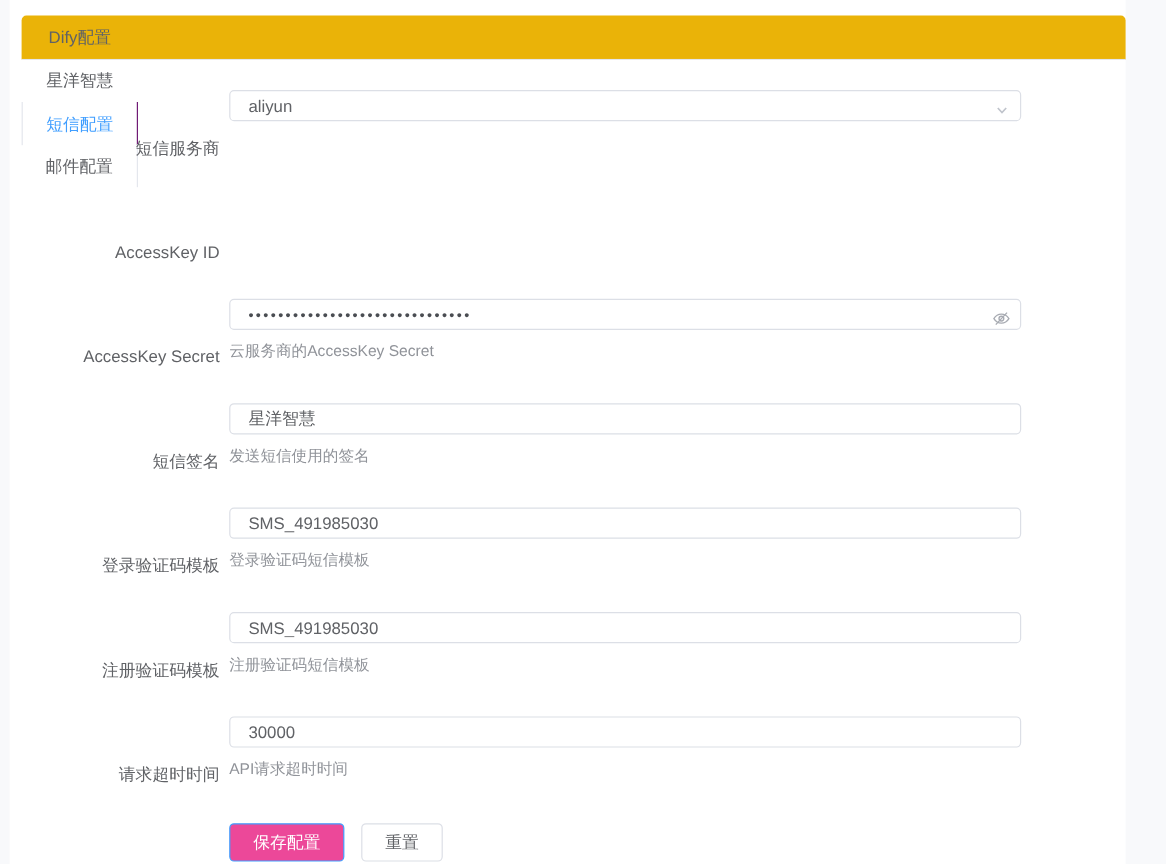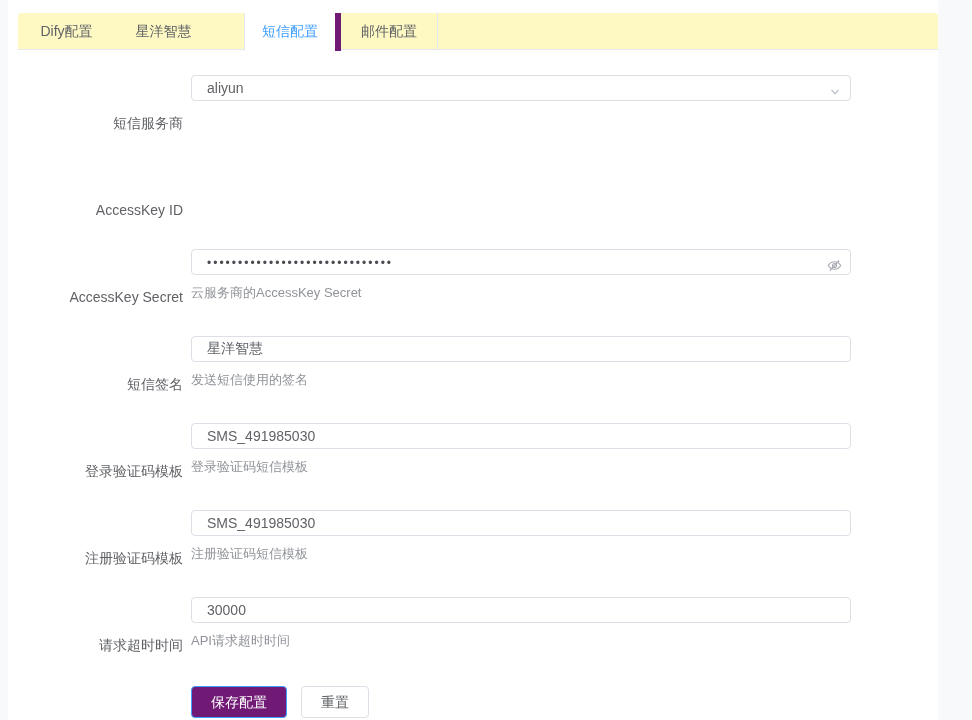--- a/index.html
+++ b/index.html
@@ -13,43 +13,43 @@
   .panel {
     position: absolute;
     left: 8px; top: 0;
     width: 930px; height: 720px;
     background: #ffffff;
   }
   
   .tabs-header { padding: 13px 0 0 10px; }
   .tabs-nav {
     display: flex;
-    background: #fef9c3;
+    background: #eab308;
     border-bottom: 1px solid #e4e7ed;
     border-radius: 4px 4px 0 0;
     height: 37px;
+    flex-direction: column;
   }
   .tab {
     width: 97px;
     height: 36px;
     line-height: 36px;
     text-align: center;
     font-size: 14px;
     color: #606266;
     cursor: pointer;
     user-select: none;
   }
   .tab.active {
     background: #ffffff;
     color: #409eff;
     border-left: 1px solid #e4e7ed;
-    border-right: 6px solid #701a75;
+    border-right: 1px solid #701a75;
     height: 38px;
     margin-bottom: -1px;
-    margin-left: 32px;
   }
   .tab.last { border-right: 1px solid #e4e7ed; }
   
   .form { padding-top: 25px; }
   .form-item { display: flex; margin-bottom: 23px; }
   .form-label {
     width: 183px;
     text-align: right;
     padding-right: 8px;
     font-size: 14px;
@@ -104,21 +104,21 @@
   .btn {
     height: 32px;
     border-radius: 4px;
     font-size: 14px;
     font-family: "Liberation Sans", sans-serif;
     cursor: pointer;
     line-height: 30px;
     padding: 0 19px;
   }
   .btn-primary {
-    background: #701a75;
+    background: #ec4899;
     border: 1px solid #409eff;
     color: #ffffff;
   }
   .btn-default {
     background: #ffffff;
     border: 1px solid #dcdfe6;
     color: #606266;
   }
 </style>
 </head>

